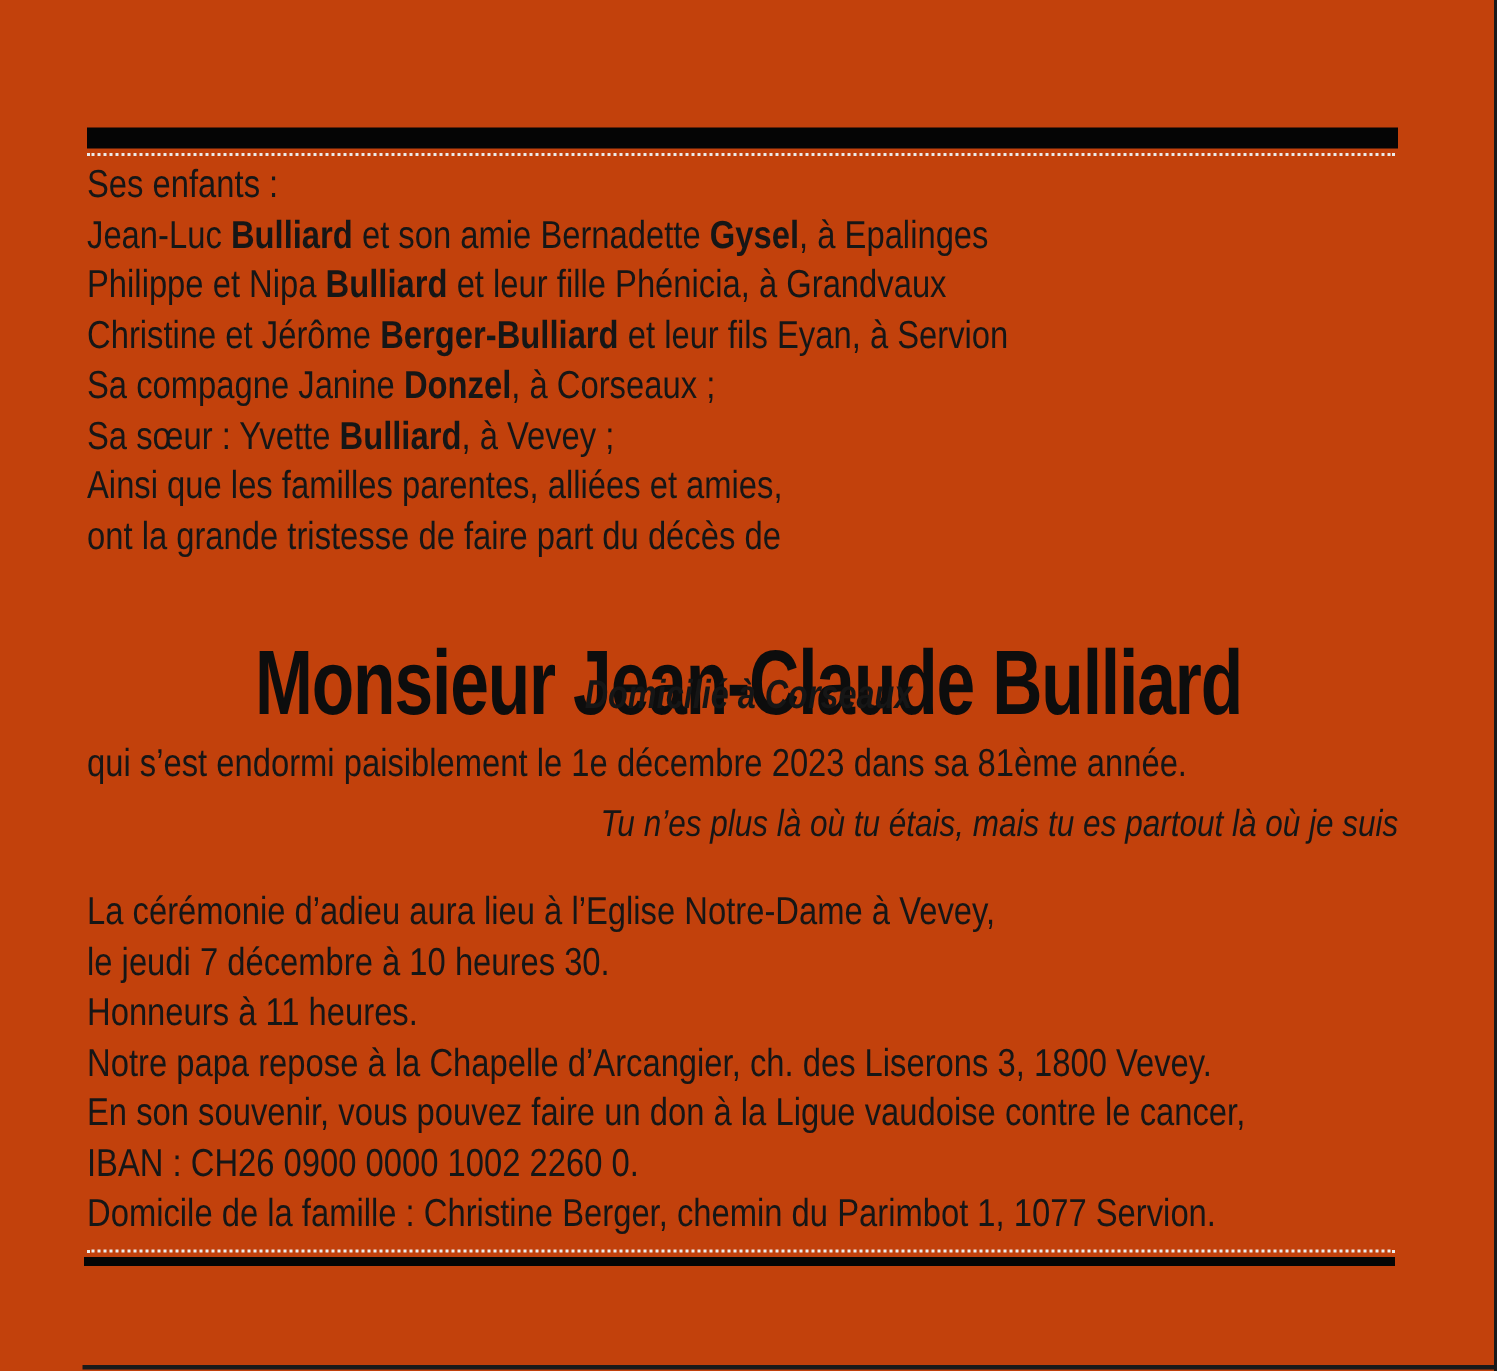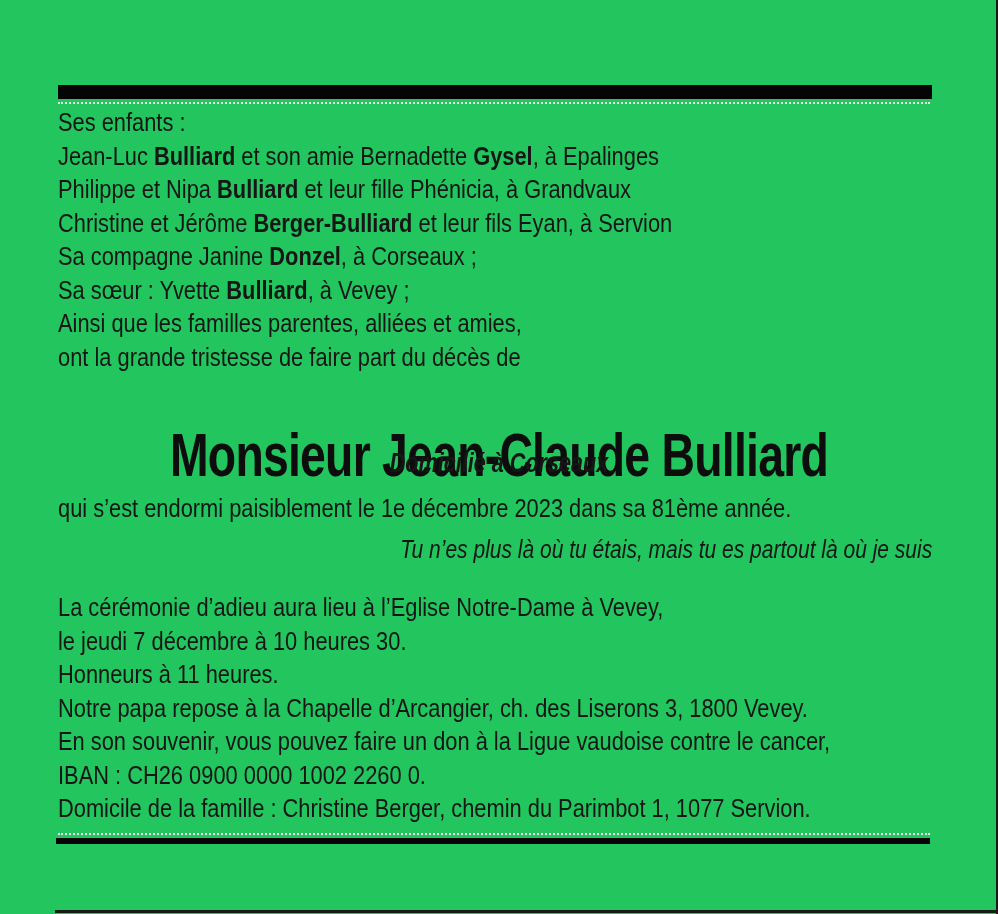--- a/index.html
+++ b/index.html
@@ -2,21 +2,21 @@
 <html><head>
 <meta charset="utf-8">
 <style>
   html, body { margin: 0; padding: 0; }
   body { width: 998px; height: 914px; background: #ffffff; }
 
   .page {
     position: relative;
     width: 998px;
     height: 914px;
-    background: #22c55e;
+    background: #c2410c;
     font-family: "Liberation Sans", sans-serif;
     color: #161616;
     overflow: hidden;
   }
 
   
   .top-bar {
     position: absolute; left: 58px; top: 85px;
     width: 874px; height: 14px; background: #050505;
   }

